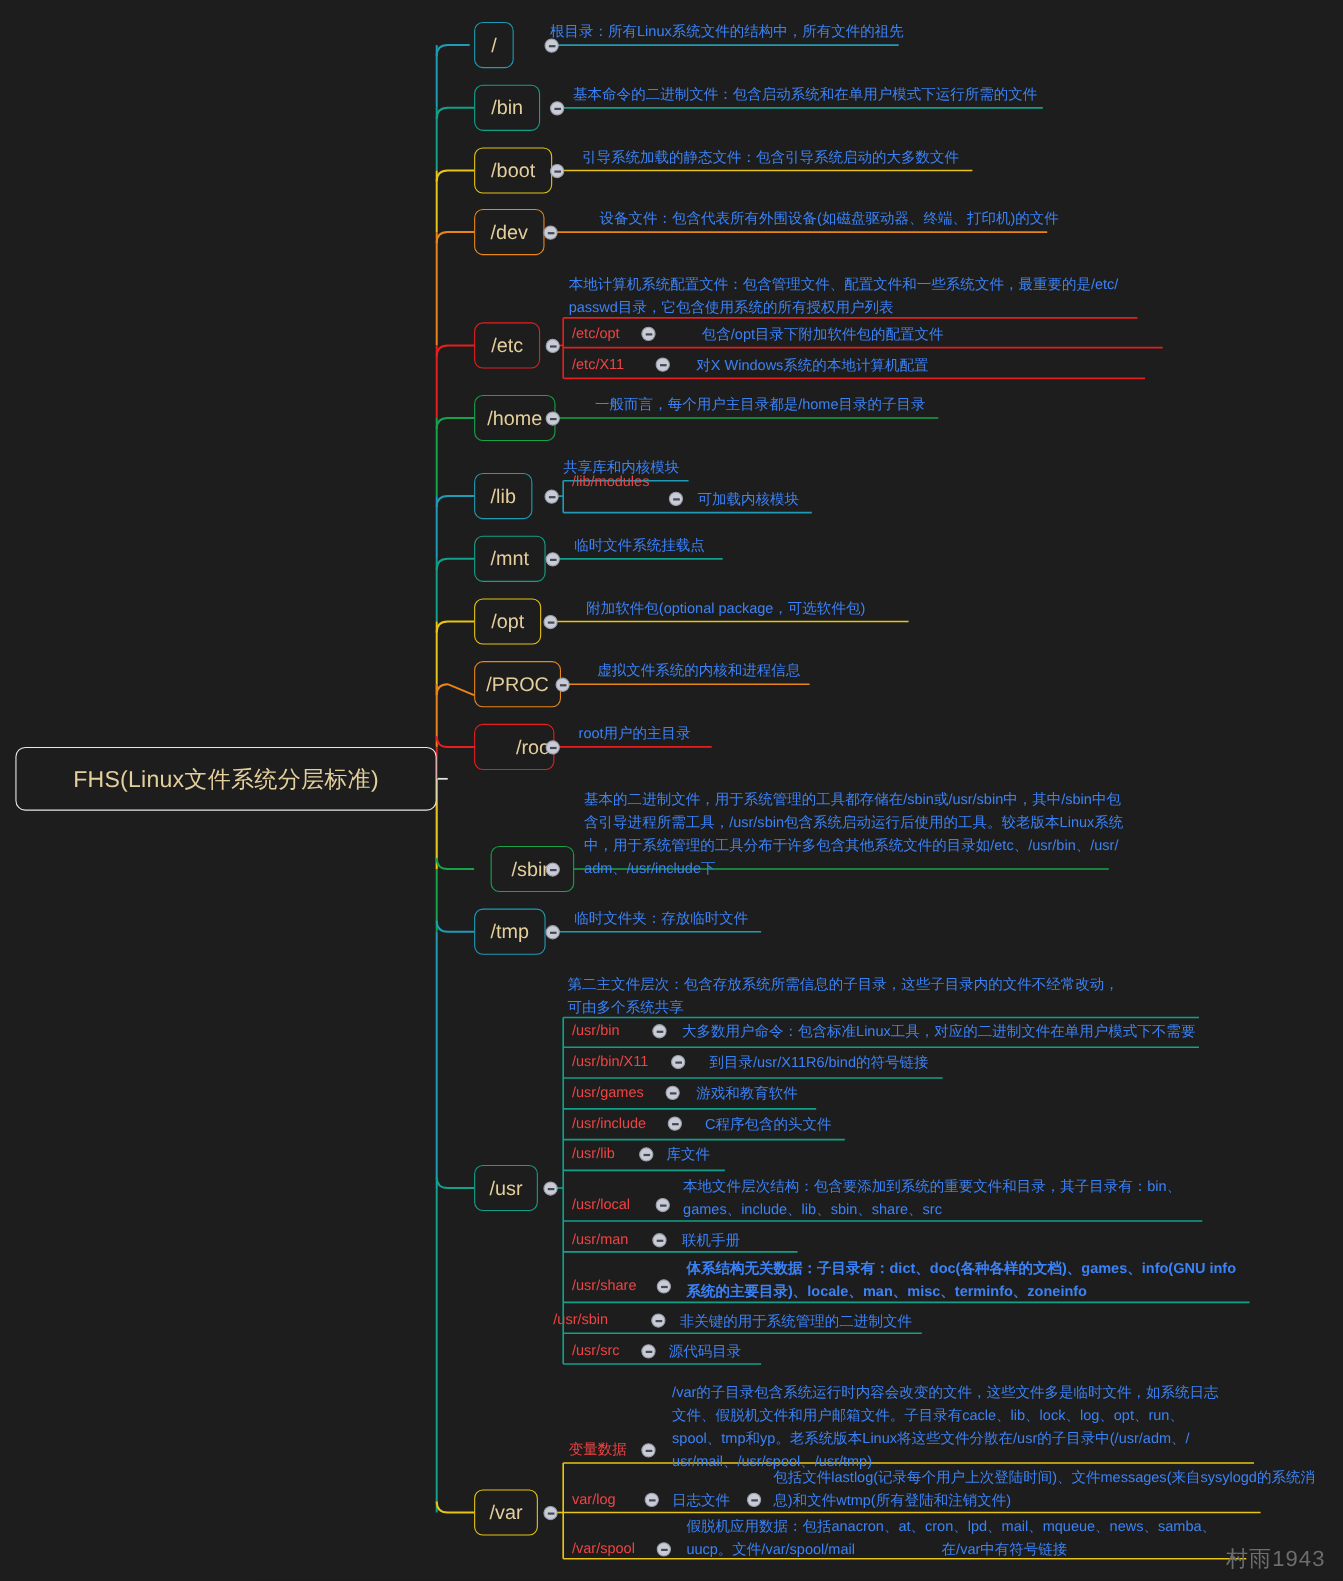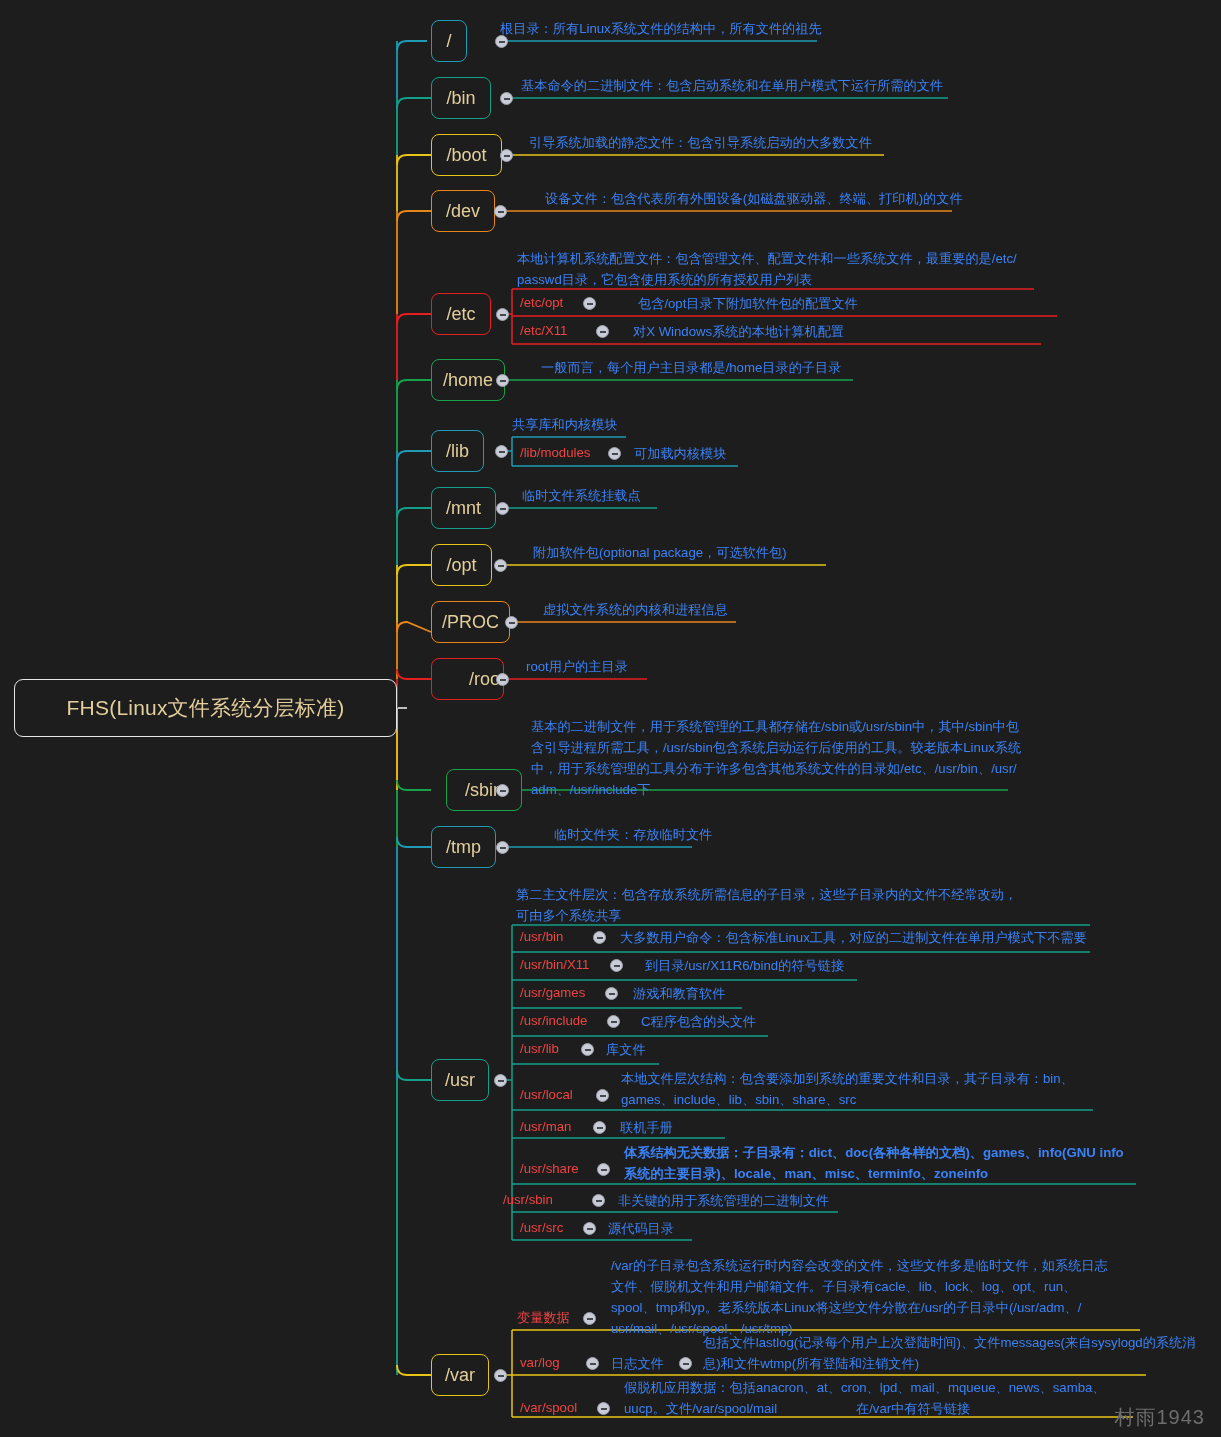--- a/index.html
+++ b/index.html
@@ -248,33 +248,33 @@
   <div class="note" style="left:541px;top:357px;">一般而言，每个用户主目录都是/home目录的子目录</div>
   <div class="note" style="left:512px;top:414px;">共享库和内核模块</div>
   <div class="note" style="left:522px;top:485px;">临时文件系统挂载点</div>
   <div class="note" style="left:517px;top:542px;padding-left:16px;">附加软件包(optional package，可选软件包)</div>
   <div class="note" style="left:543px;top:599px;">虚拟文件系统的内核和进程信息</div>
   <div class="note" style="left:526px;top:656px;">root用户的主目录</div>
   <div class="note" style="left:531px;top:716px;">基本的二进制文件，用于系统管理的工具都存储在/sbin或/usr/sbin中，其中/sbin中包
 含引导进程所需工具，/usr/sbin包含系统启动运行后使用的工具。较老版本Linux系统
 中，用于系统管理的工具分布于许多包含其他系统文件的目录如/etc、/usr/bin、/usr/
 adm、/usr/include下</div>
-  <div class="note" style="left:522px;top:824px;margin-left:32px;">临时文件夹：存放临时文件</div>
+  <div class="note" style="left:522px;top:824px;">临时文件夹：存放临时文件</div>
   <div class="note" style="left:516px;top:884px;">第二主文件层次：包含存放系统所需信息的子目录，这些子目录内的文件不经常改动，
 可由多个系统共享</div>
 
   <div class="subname" style="left:520px;top:293px;">/etc/opt</div>
   <div class="dot" style="left:583px;top:297px;"></div>
   <div class="note" style="left:622px;top:293px;margin-left:16px;">包含/opt目录下附加软件包的配置文件</div>
 
   <div class="subname" style="left:520px;top:321px;">/etc/X11</div>
   <div class="dot" style="left:596px;top:325px;"></div>
   <div class="note" style="left:633px;top:321px;">对X Windows系统的本地计算机配置</div>
 
-  <div class="subname" style="left:520px;top:443px;">/lib/modules</div>
+  <div class="subname" style="left:520px;top:428px;">/lib/modules</div>
   <div class="dot" style="left:608px;top:447px;"></div>
   <div class="note" style="left:634px;top:443px;">可加载内核模块</div>
 
   <div class="subname" style="left:520px;top:927px;">/usr/bin</div>
   <div class="dot" style="left:593px;top:931px;"></div>
   <div class="note" style="left:620px;top:927px;">大多数用户命令：包含标准Linux工具，对应的二进制文件在单用户模式下不需要</div>
 
   <div class="subname" style="left:520px;top:955px;">/usr/bin/X11</div>
   <div class="dot" style="left:610px;top:959px;"></div>
   <div class="note" style="left:645px;top:955px;">到目录/usr/X11R6/bind的符号链接</div>

